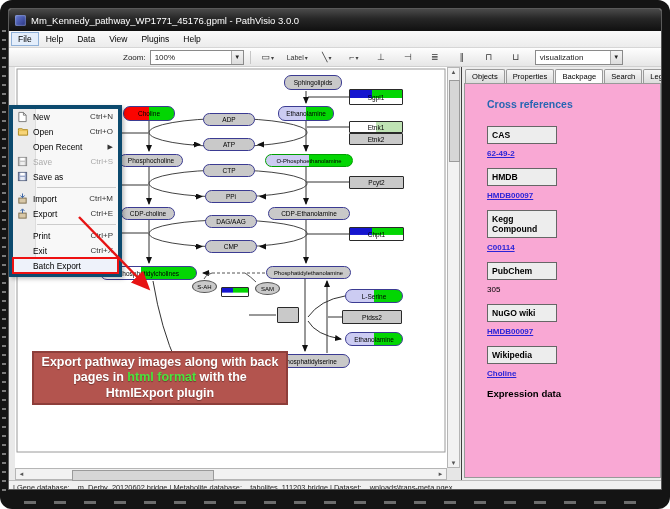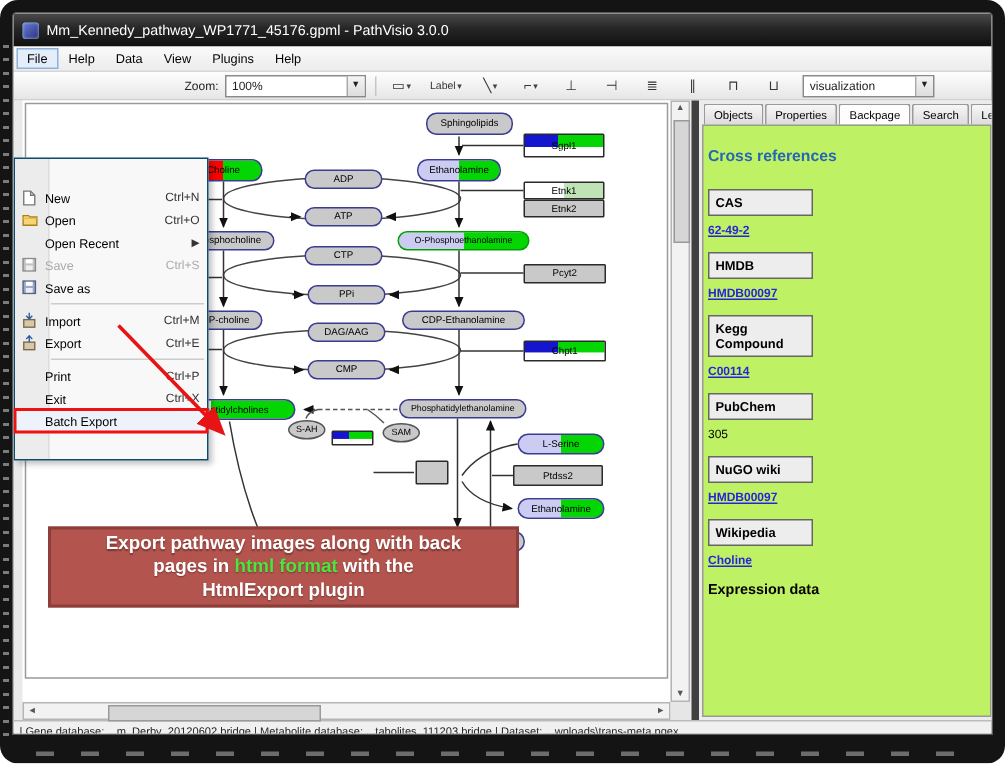--- a/index.html
+++ b/index.html
@@ -48,56 +48,56 @@
   .gene{border:1px solid #2a2a2a;background:#c9c9c9;border-radius:1px;}
   .gene.graybox{background:#c9c9c9;}
   .gene.whitegreen{background:linear-gradient(to right,#ffffff 50%,#bfe3b4 50%);}
   .gene.bluegreen{background-color:#fff;background-image:linear-gradient(to right,#1515cf 42%,#03d603 42%);
     background-size:100% 58%;background-repeat:no-repeat;}
   .node.tiny{font-size:5.9px;}
   .node.selected{border:2px solid #0a8a0a;z-index:4;}
   .handle{position:absolute;width:6px;height:6px;background:#ffe700;border:1px solid #7a6300;
     box-sizing:border-box;z-index:5;}
   
-  #callout{position:absolute;left:17px;top:284px;width:314px;height:54px;background:var(--callout-bg,#b3544e);
+  #callout{position:absolute;left:17px;top:284px;width:256px;height:54px;background:var(--callout-bg,#b3544e);
     border:2px solid #8d3e3a;box-sizing:border-box;z-index:10;display:flex;flex-direction:column;
     align-items:center;justify-content:center;color:#fff;font-weight:bold;font-size:12.5px;line-height:1.25;
     text-shadow:0 1px 1px rgba(0,0,0,.35);}
   #callout .green{color:var(--highlight-green,#4ce43d);}
   
   .hscroll{position:absolute;left:6px;top:401px;width:432px;height:12px;background:#f2f2f2;
     border:1px solid #b5b5b5;box-sizing:border-box;display:flex;align-items:center;}
   .vscroll{position:absolute;left:438px;top:0;width:13px;height:401px;background:#f2f2f2;
     border:1px solid #b5b5b5;box-sizing:border-box;}
   .scroll-arrow{font-size:6px;color:#555;width:11px;text-align:center;flex:none;}
   .hthumb{position:absolute;left:56px;top:1px;height:9px;width:140px;background:#d6d6d6;border:1px solid #9a9a9a;}
   .vthumb{position:absolute;left:1px;top:12px;width:9px;height:80px;background:#d6d6d6;border:1px solid #9a9a9a;}
   .scroll-corner{position:absolute;left:438px;top:401px;width:13px;height:12px;background:#e6e6e6;}
   
   #rightpanel{position:absolute;left:452px;top:0;width:202px;height:413px;background:#ececec;
-    border-left:5px solid #404040;box-sizing:border-box;}
+    border-left:1px solid #404040;box-sizing:border-box;}
   #tabs{display:flex;height:16px;align-items:flex-end;padding-left:3px;gap:1px;font-size:7.6px;}
   .tab{padding:2px 6px 2px;background:linear-gradient(#f7f7f7,#dcdcdc);border:1px solid #9a9a9a;
     border-bottom:none;border-radius:2px 2px 0 0;}
   .tab.active{background:#fdfdfd;position:relative;top:1px;padding-bottom:3px;}
-  #panel-content{position:absolute;left:2px;right:2px;top:16px;bottom:2px;background:#bef264;
-    border:1px solid #999;overflow:hidden;padding:6px 0 0 3px;box-sizing:border-box;}
+  #panel-content{position:absolute;left:2px;right:2px;top:16px;bottom:2px;background:#f9a8d4;
+    border:1px solid #999;overflow:hidden;padding:6px 0 0 22px;box-sizing:border-box;}
   .bp-heading{color:#2766b2;font-weight:bold;font-size:10.5px;margin:8px 0 16px;}
   .bp-section{margin-bottom:9px;}
   .bp-box{width:70px;border:1px solid #666;background:#ededed;font-weight:bold;font-size:8.6px;
     padding:3px 4px;box-sizing:border-box;margin-bottom:5px;}
   .bp-value{font-size:8px;font-weight:bold;margin-bottom:10px;}
   .bp-value a{color:#2a24d8;}
   .bp-footer{font-weight:bold;font-size:9.6px;margin-top:4px;}
   
   #statusbar{height:13px;border-top:1px solid #bbb;background:#f0f0f0;font-size:7.4px;color:#222;
     display:flex;align-items:center;padding-left:4px;white-space:nowrap;overflow:hidden;}
   
-  #file-menu{position:absolute;left:0;top:38px;width:130px;background:#f8f8f8;border:1px solid #0c4a6e;
-    box-shadow:2px 2px 4px rgba(0,0,0,.25);z-index:40;padding:18px 0;box-sizing:border-box;}
+  #file-menu{position:absolute;left:0;top:38px;width:113px;background:#f8f8f8;border:4px solid #0c4a6e;
+    box-shadow:2px 2px 4px rgba(0,0,0,.25);z-index:40;padding:0 0;box-sizing:border-box;}
   #file-menu::before{content:"";position:absolute;left:0;top:0;bottom:0;width:22px;background:#ececec;
     border-right:1px solid #ddd;}
   .fm-item{position:relative;display:flex;align-items:center;height:15px;font-size:8.4px;padding:0 5px 0 3px;gap:4px;}
   .fm-item .fm-icon{width:13px;height:12px;flex:none;display:flex;align-items:center;justify-content:center;}
   .fm-item .fm-label{flex:1;}
   .fm-item .fm-shortcut{color:#333;font-size:8px;}
   .fm-item.disabled .fm-label,.fm-item.disabled .fm-shortcut{color:#aaa;}
   .fm-item.highlighted{outline:2px solid #e11;outline-offset:-1px;background:#eef2fa;}
   .fm-sep{height:1px;background:#ccc;margin:3px 2px 3px 24px;}
   .fm-arrow{font-size:7px;color:#333;}

